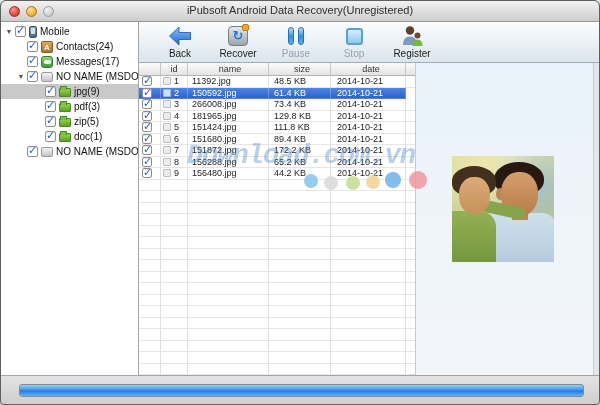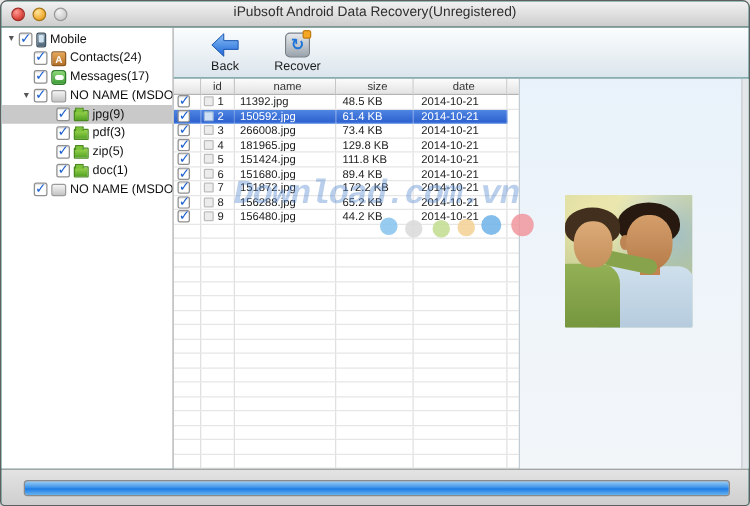--- a/index.html
+++ b/index.html
@@ -239,20 +239,46 @@
               </svg>
             </div>
             <span class="tb-label">Back</span>
           </div>
           <div class="tb-btn">
             <div class="tb-ico">
               <span class="recbox">↻<span class="badge"></span></span>
             </div>
             <span class="tb-label">Recover</span>
           </div>
+          <div class="tb-btn disabled">
+            <div class="tb-ico">
+              <span class="pausebars">
+                <i></i>
+                <i></i>
+              </span>
+            </div>
+            <span class="tb-label">Pause</span>
+          </div>
+          <div class="tb-btn disabled">
+            <div class="tb-ico">
+              <span class="stopsq"></span>
+            </div>
+            <span class="tb-label">Stop</span>
+          </div>
+          <div class="tb-btn">
+            <div class="tb-ico">
+              <svg width="24" height="22" viewBox="0 0 24 22">
+                <circle cx="10" cy="5.5" r="4.2" fill="#5d432f"></circle>
+                <path d="M3 20 Q3 11.5 10 11.5 Q17 11.5 17 20 Z" fill="#7d9cba"></path>
+                <circle cx="17.5" cy="10.5" r="3" fill="#6b4a33"></circle>
+                <path d="M12.5 21 Q12.5 14.5 17.5 14.5 Q22.5 14.5 22.5 21 Z" fill="#76b83e"></path>
+              </svg>
+            </div>
+            <span class="tb-label">Register</span>
+          </div>
         </div>
 
       <div class="content">
         <div class="ftable">
           <div class="thead" id="thead">
               <div class="trow">
                 <div class="cell c0"></div>
                 <div class="cell c1">id</div>
                 <div class="cell c2">name</div>
                 <div class="cell c3">size</div>

